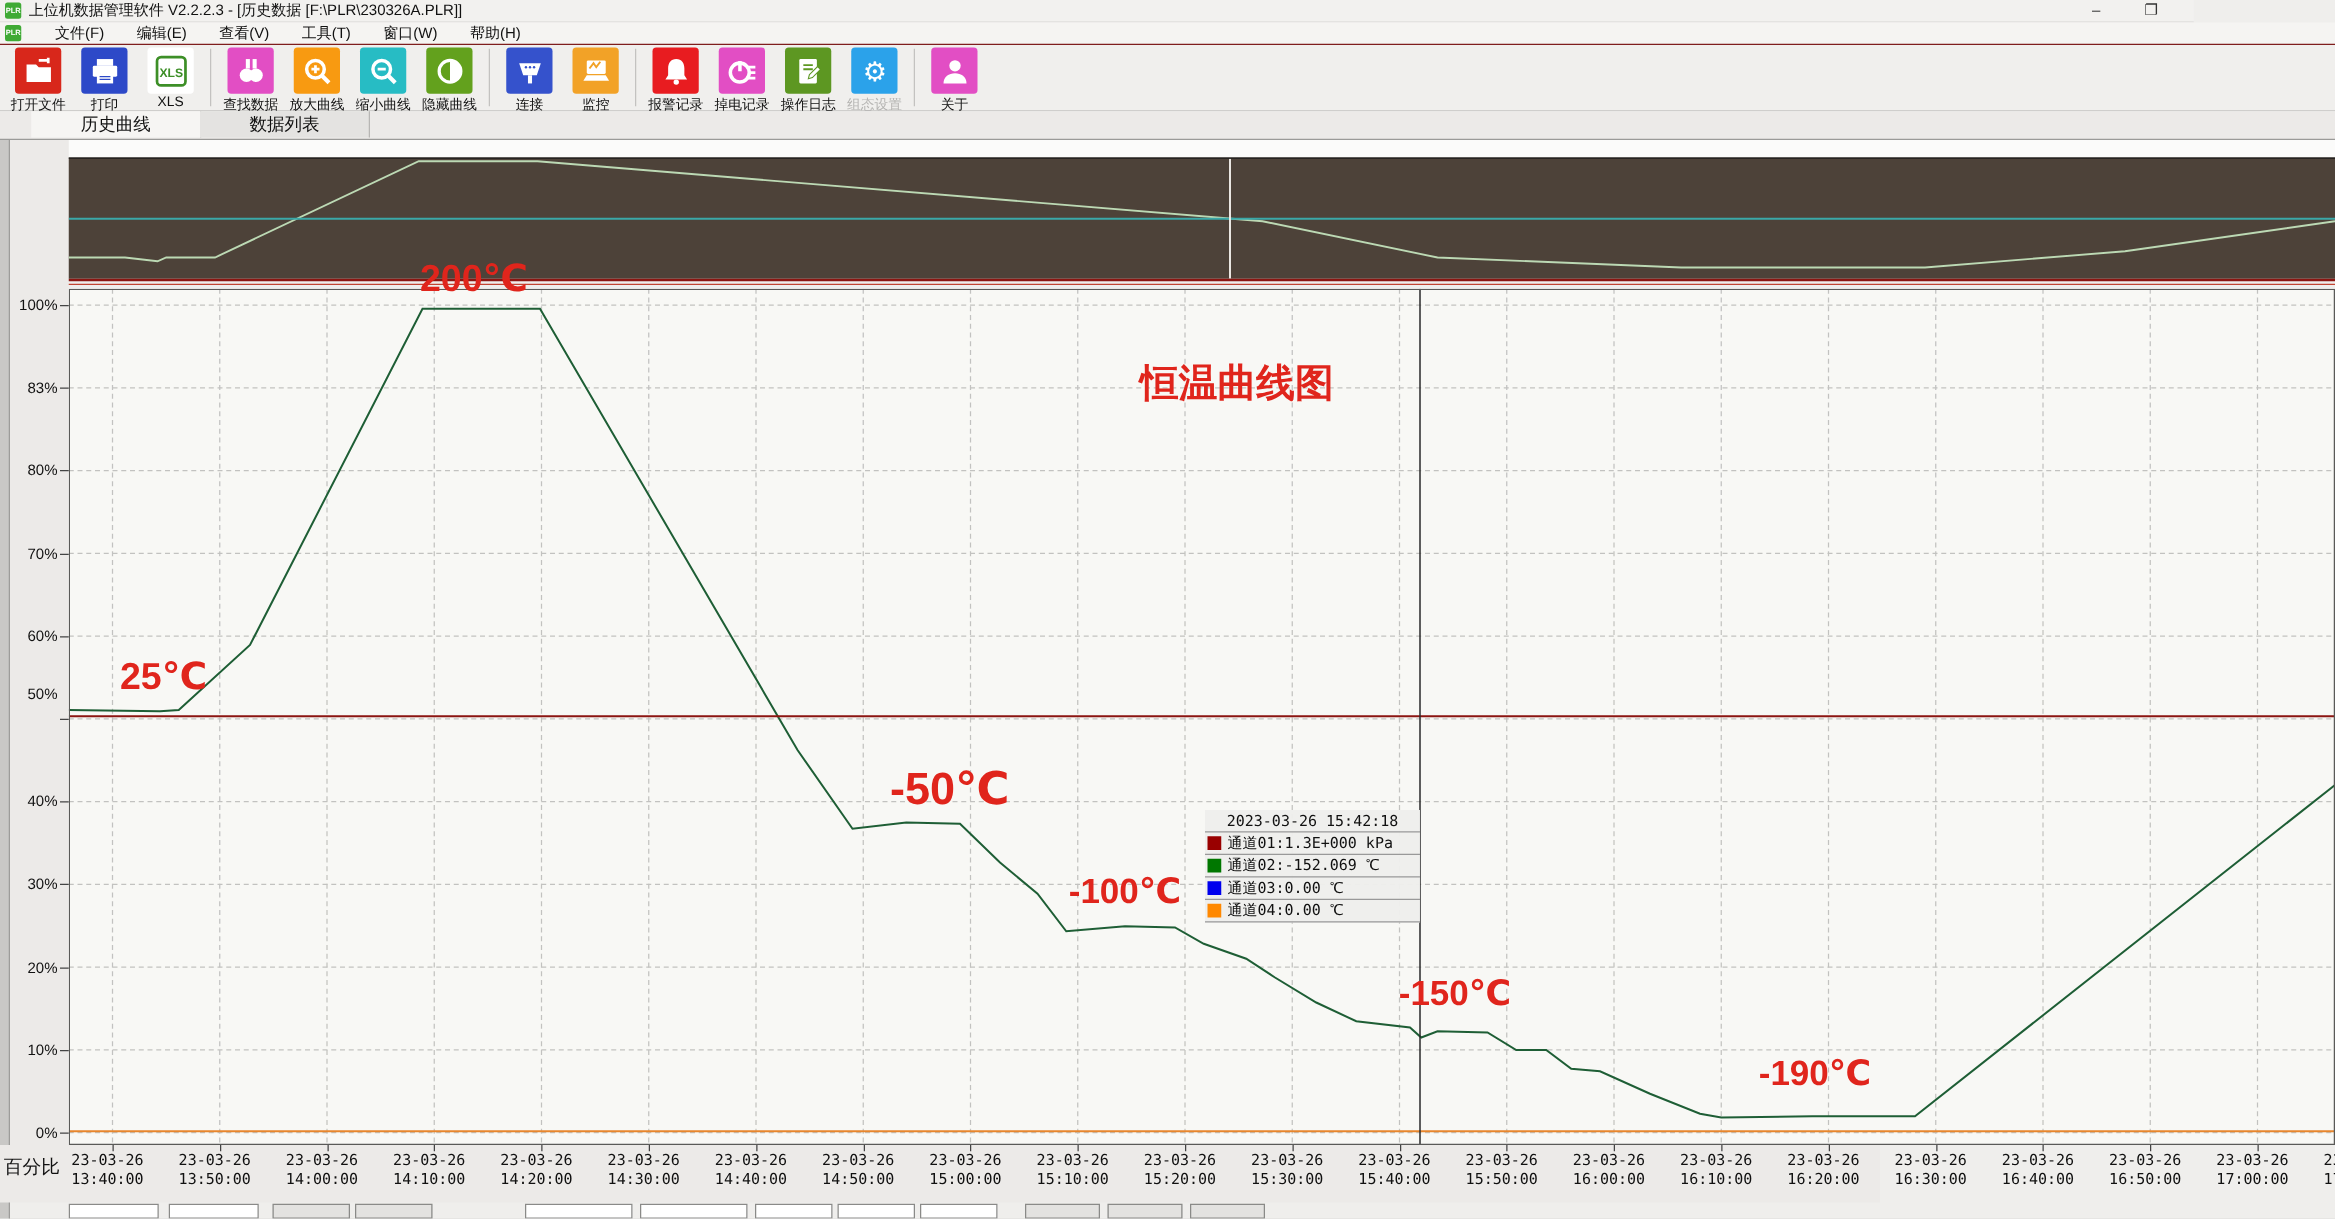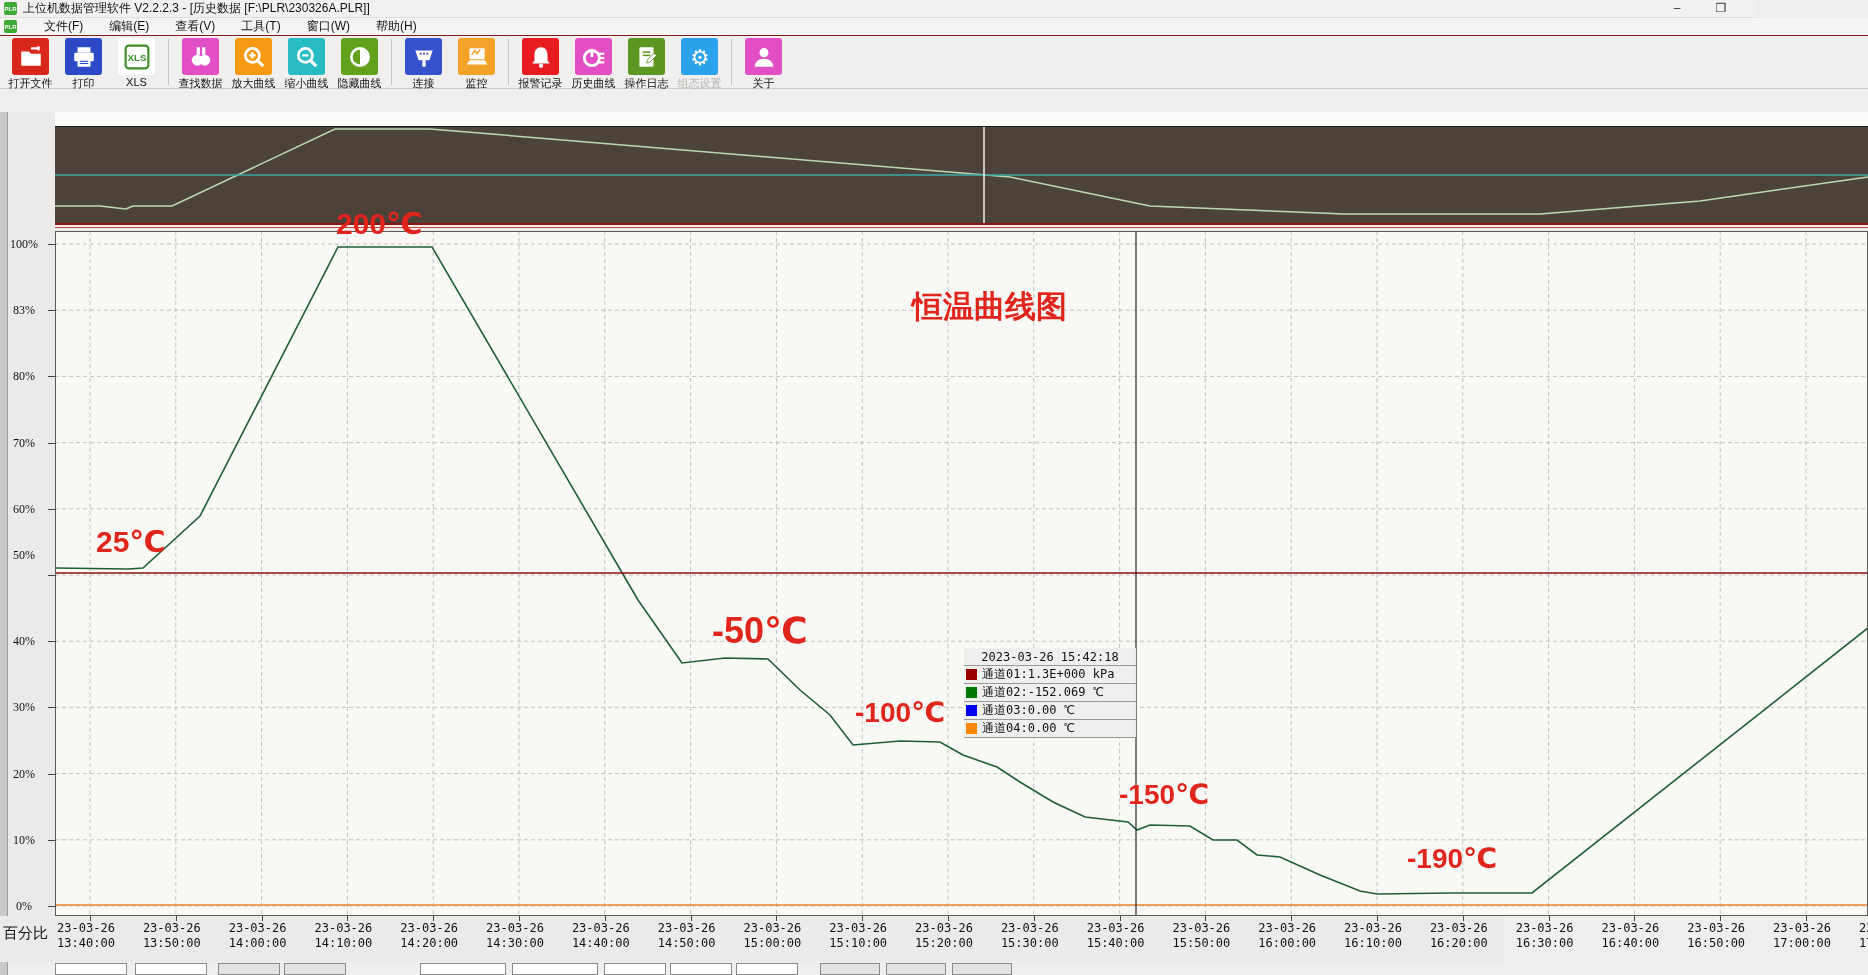--- a/index.html
+++ b/index.html
@@ -30,21 +30,21 @@
   #whiteband{position:absolute;left:0;top:112px;width:1868px;height:14px;background:#fbfbfa;}
   
   #leftstrip{position:absolute;left:0;top:112px;width:7px;height:863px;background:#c9c8c6;border-right:1px solid #9d9c9a;}
   #gutter{position:absolute;left:8px;top:112px;width:47px;height:848px;background:#eceae8;}
   
   #overview{position:absolute;left:55px;top:126px;width:1813px;height:96px;background:#4d4239;border-top:1px solid #1a1a1a;}
   #ov-line1{position:absolute;left:55px;top:223px;width:1813px;height:2px;background:#8b1511;}
   #ov-line2{position:absolute;left:55px;top:227px;width:1813px;height:1px;background:#c24433;}
   
   #mainchart{position:absolute;left:55px;top:231px;width:1813px;height:685px;background:#f8f8f5;}
-  .ytick{position:absolute;width:44px;text-align:center;font-size:12px;color:#111;font-family:Liberation Serif, serif;}
+  .ytick{position:absolute;width:44px;text-align:right;font-size:12px;color:#111;font-family:Liberation Sans, sans-serif;}
   .ytickmark{position:absolute;width:7px;height:1px;background:#444;left:48px;}
   
   #xaxis{position:absolute;left:0;top:916px;width:1504px;height:46px;background:#eceae8;}
   .xtick{position:absolute;top:5px;width:80px;margin-left:-40px;text-align:center;font-size:12px;line-height:15px;
     color:#111;font-family:"DejaVu Sans Mono","Liberation Mono",monospace;white-space:nowrap;}
   .xtickmark{position:absolute;top:0;width:1px;height:5px;background:#444;}
   #pct-label{position:absolute;left:3px;top:924px;font-size:15px;color:#111;}
   
   .anno{position:absolute;color:#e0251c;font-weight:bold;white-space:nowrap;line-height:1;}
   
@@ -190,21 +190,21 @@
       <div class="tb-btn">
         <div class="tb-ico" style="background: rgb(226, 78, 196);">
           <svg width="26" height="26" viewBox="0 0 24 24">
             <circle cx="10" cy="13" r="7" fill="none" stroke="#fff" stroke-width="2.6"></circle>
             <rect x="8.8" y="4.5" width="2.6" height="7.5" fill="#fff"></rect>
             <line x1="15" y1="9" x2="21.5" y2="9" stroke="#fff" stroke-width="2"></line>
             <line x1="16.5" y1="13" x2="21.5" y2="13" stroke="#fff" stroke-width="2"></line>
             <line x1="15" y1="17" x2="21.5" y2="17" stroke="#fff" stroke-width="2"></line>
           </svg>
         </div>
-        <div class="tb-label">历史曲线</div>
+        <div class="tb-label">掉电记录</div>
       </div>
       <div class="tb-btn">
         <div class="tb-ico" style="background: rgb(93, 151, 34);">
           <svg width="26" height="26" viewBox="0 0 24 24">
             <rect x="5" y="3" width="13" height="18" rx="1" fill="#fff"></rect>
             <line x1="8" y1="7.5" x2="15" y2="7.5" stroke="#5d9722" stroke-width="1.4"></line>
             <line x1="8" y1="10.5" x2="15" y2="10.5" stroke="#5d9722" stroke-width="1.4"></line>
             <path d="M12.5 14.5l6-6 2.2 2.2-6 6-3 0.8z" fill="#fff" stroke="#5d9722" stroke-width="0.8"></path>
           </svg>
         </div>
@@ -223,20 +223,24 @@
         <div class="tb-ico" style="background: rgb(226, 78, 196);">
           <svg width="26" height="26" viewBox="0 0 24 24">
             <circle cx="12" cy="8" r="4.2" fill="#fff"></circle>
             <path d="M3.5 21c0-5 4-7.5 8.5-7.5s8.5 2.5 8.5 7.5z" fill="#fff"></path>
           </svg>
         </div>
         <div class="tb-label">关于</div>
       </div>
     </div>
 
+  <div id="tabrow">
+      <div class="tab" style="left: 25px; width: 135px; background: rgb(246, 245, 243);">历史曲线</div>
+      <div class="tab" style="left: 160px; width: 135px; background: rgb(228, 227, 225);">数据列表</div>
+    </div>
   <div id="whiteband"></div>
 
   <div id="leftstrip"></div>
   <div id="gutter"></div>
 
   <svg id="overview" viewBox="0 0 1813 96">
       <polyline fill="none" stroke="#bcd9b4" stroke-width="1.5" points="0,79 45,79 71,82 78,79 117,79 280,2 375,2 955,50 1095,79 1290,87 1485,87 1645,74 1813,50"></polyline>
       <polyline fill="none" stroke="#3aa8a8" stroke-width="1.5" points="0,48 1813,48"></polyline>
       <line x1="929" y1="0" x2="929" y2="96" stroke="#f5f2ee" stroke-width="1.5"></line>
     </svg>

